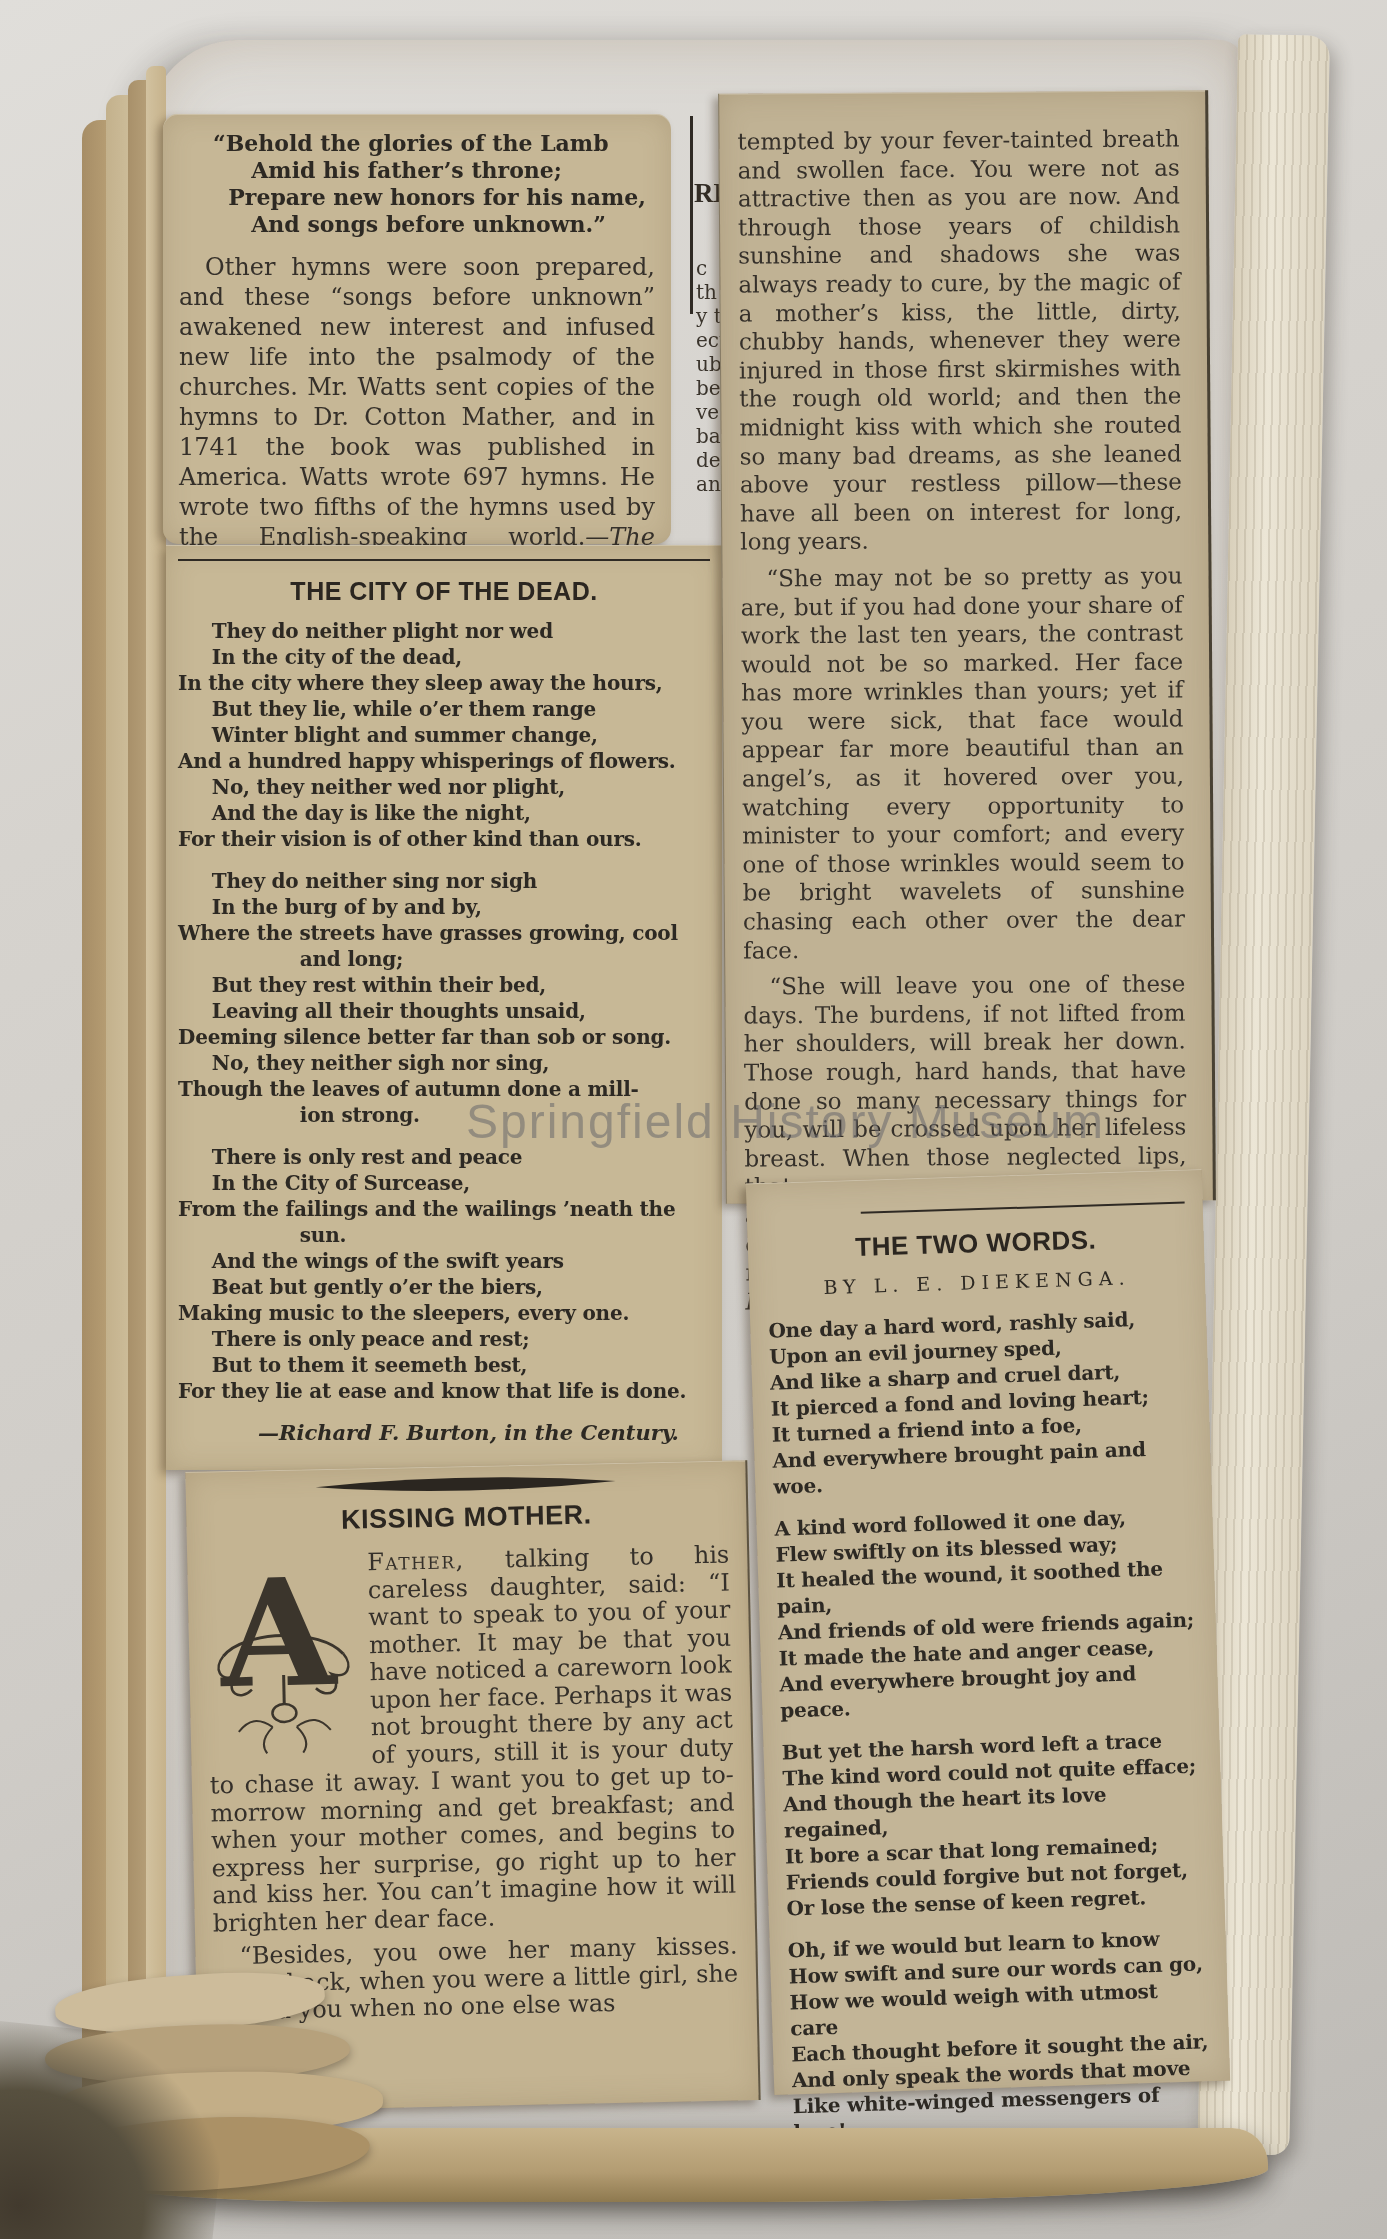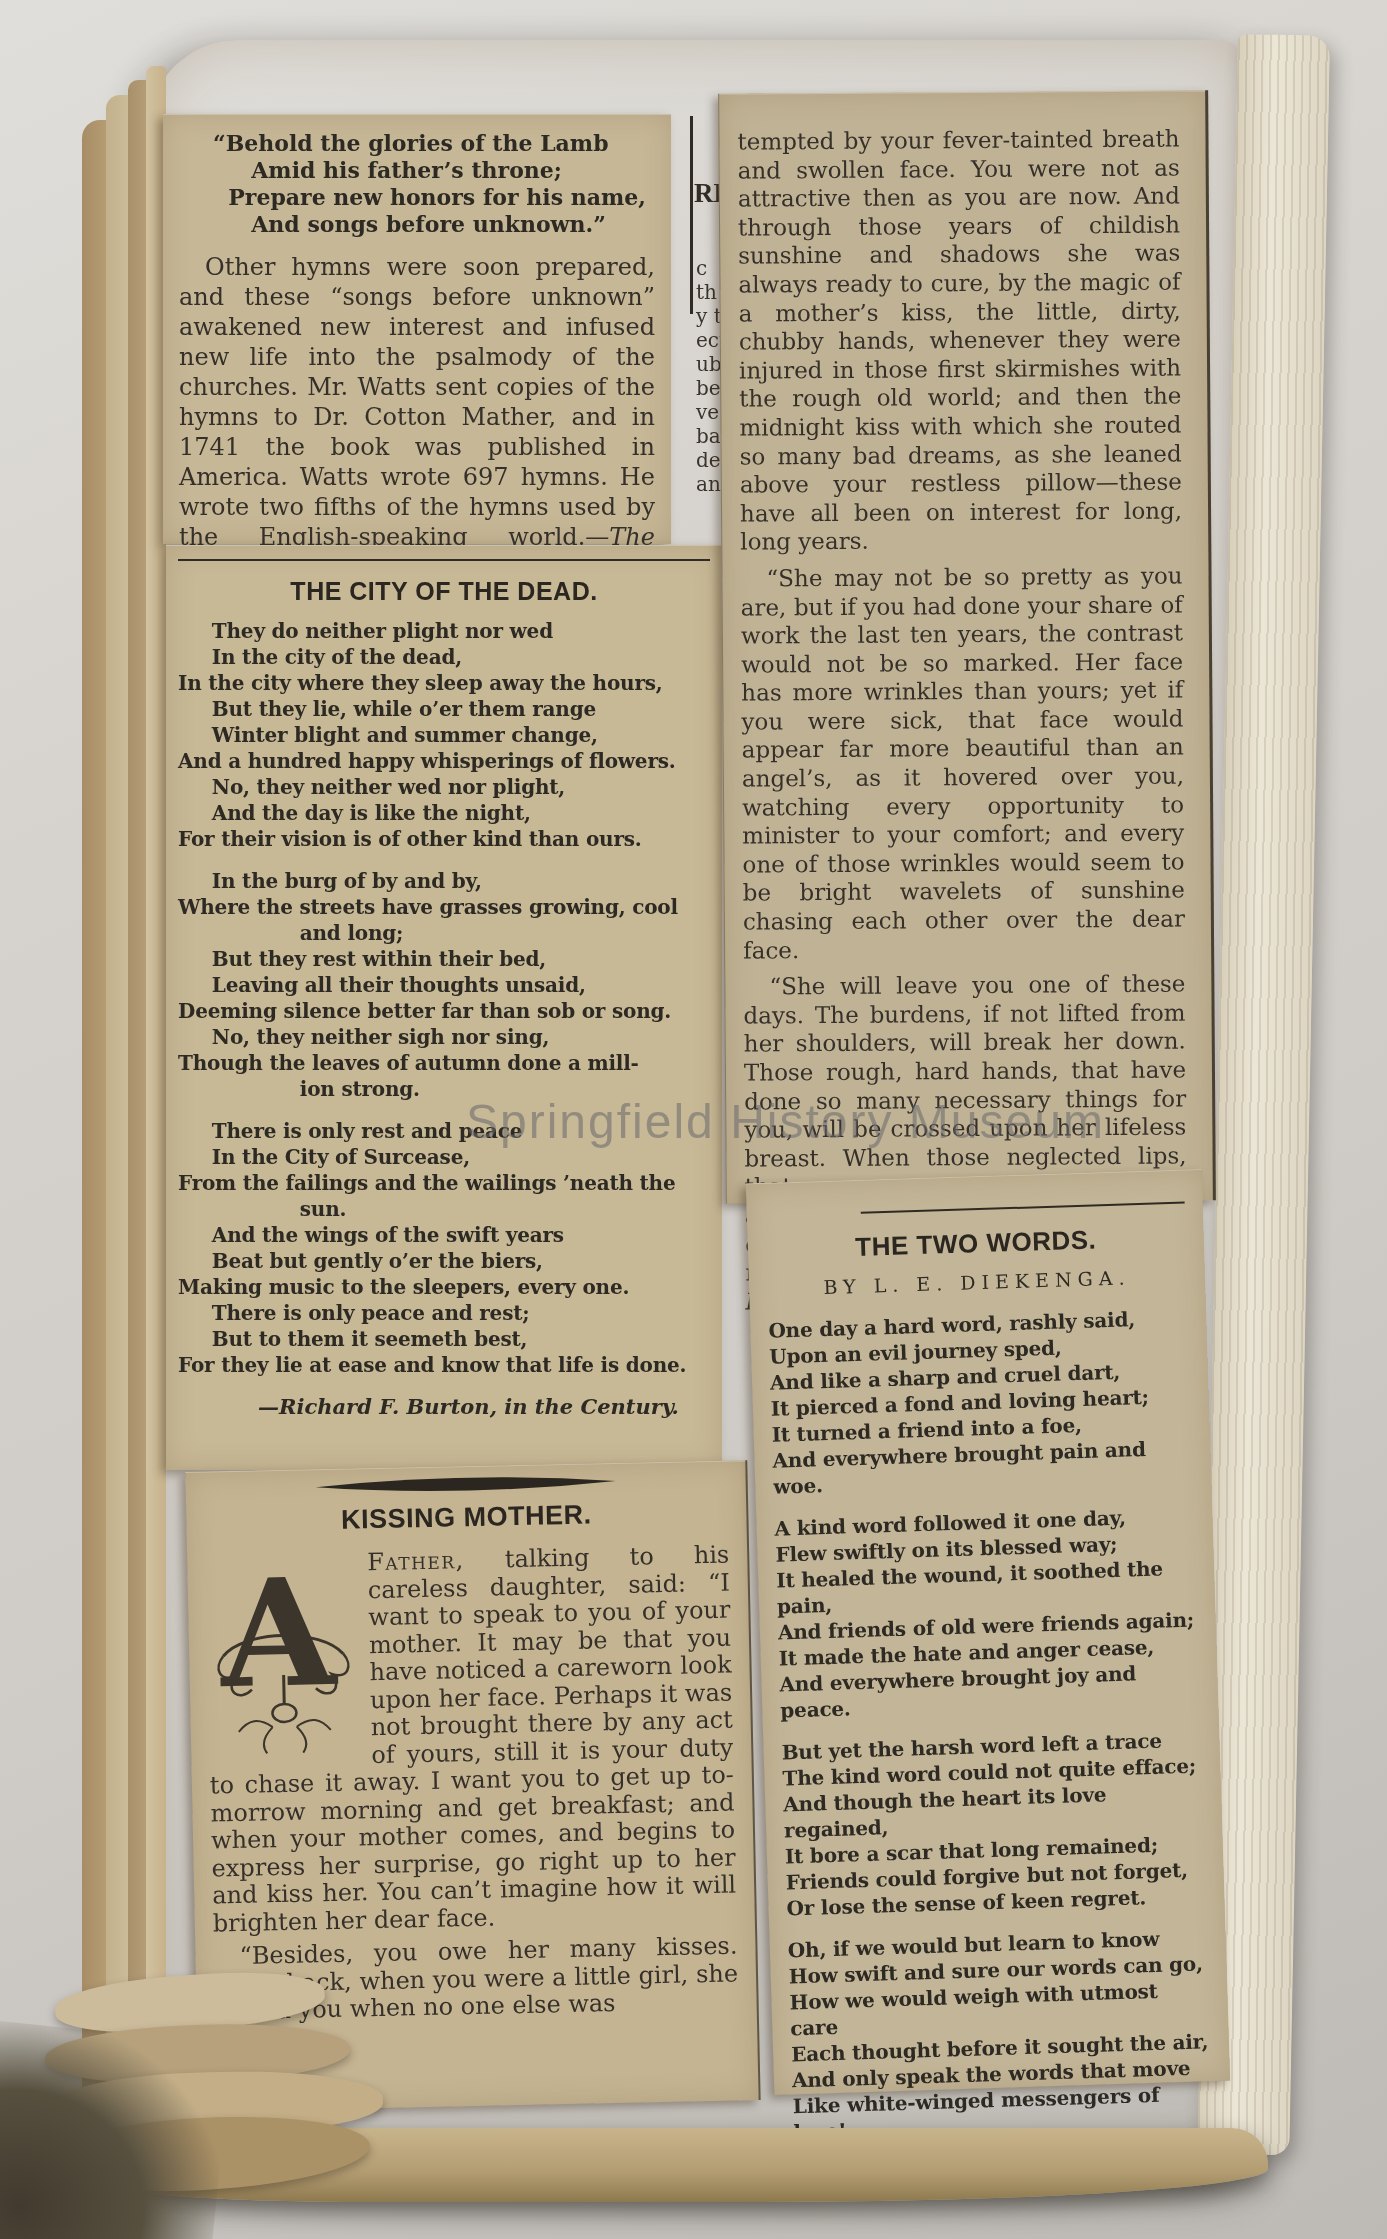--- a/index.html
+++ b/index.html
@@ -46,21 +46,21 @@
   .dark-corner{
     left:-60px;top:2030px;width:280px;height:260px;z-index:7;
     background:radial-gradient(ellipse at 30% 70%, #423a2e 0%, #57503f 45%, rgba(70,62,48,0) 75%);
     transform:rotate(6deg);
   }
   
   .clip{
     z-index:4;color:#35302a;
     box-shadow:-5px 4px 9px rgba(60,45,25,.38), 0 1px 0 rgba(255,255,250,.25) inset, inset 0 0 28px rgba(115,92,58,.22);
   }
-  .clip-hymn{left:163px;top:114px;width:508px;height:430px;background:#c6b796;padding:10px 16px;box-sizing:border-box;}
+  .clip-hymn{left:163px;top:114px;width:508px;height:430px;background:#c6b796;padding:10px 16px;box-sizing:border-box;border-radius:15px;}
   .clip-city{left:166px;top:545px;width:556px;height:925px;background:#c7b896;padding:6px 12px;box-sizing:border-box;}
   .clip-kissing{left:192px;top:1466px;width:562px;height:640px;background:#c4b492;padding:4px 18px;box-sizing:border-box;
     transform:rotate(-1.2deg);border-right:2px solid rgba(43,37,28,.65);overflow:hidden;}
   .clip-mother{left:722px;top:92px;width:490px;height:1110px;background:#c0b294;padding:34px 26px 0 18px;box-sizing:border-box;
     transform:rotate(-0.4deg);border-right:3px solid rgba(43,37,28,.8);border-left:1px solid rgba(43,37,28,.4);}
   .clip-two{left:760px;top:1176px;width:456px;height:912px;background:#c3b597;padding:4px 18px;box-sizing:border-box;
     transform:rotate(-1.8deg);}
   
   .verse div{white-space:pre-wrap;font-weight:bold;font-size:22px;line-height:27px;color:#2d2923;}
   .prose{font-size:24px;line-height:30px;text-align:justify;margin:14px 0 0 0;}
@@ -151,20 +151,21 @@
         <div>     In the city of the dead,</div>
         <div>In the city where they sleep away the hours,</div>
         <div>     But they lie, while o’er them range</div>
         <div>     Winter blight and summer change,</div>
         <div>And a hundred happy whisperings of flowers.</div>
         <div>     No, they neither wed nor plight,</div>
         <div>     And the day is like the night,</div>
         <div>For their vision is of other kind than ours.</div>
       </div>
     <div class="poem stanza">
+        <div>     They do neither sing nor sigh</div>
         <div>     In the burg of by and by,</div>
         <div>Where the streets have grasses growing, cool</div>
         <div>                  and long;</div>
         <div>     But they rest within their bed,</div>
         <div>     Leaving all their thoughts unsaid,</div>
         <div>Deeming silence better far than sob or song.</div>
         <div>     No, they neither sigh nor sing,</div>
         <div>Though the leaves of autumn done a mill-</div>
         <div>                  ion strong.</div>
       </div>

